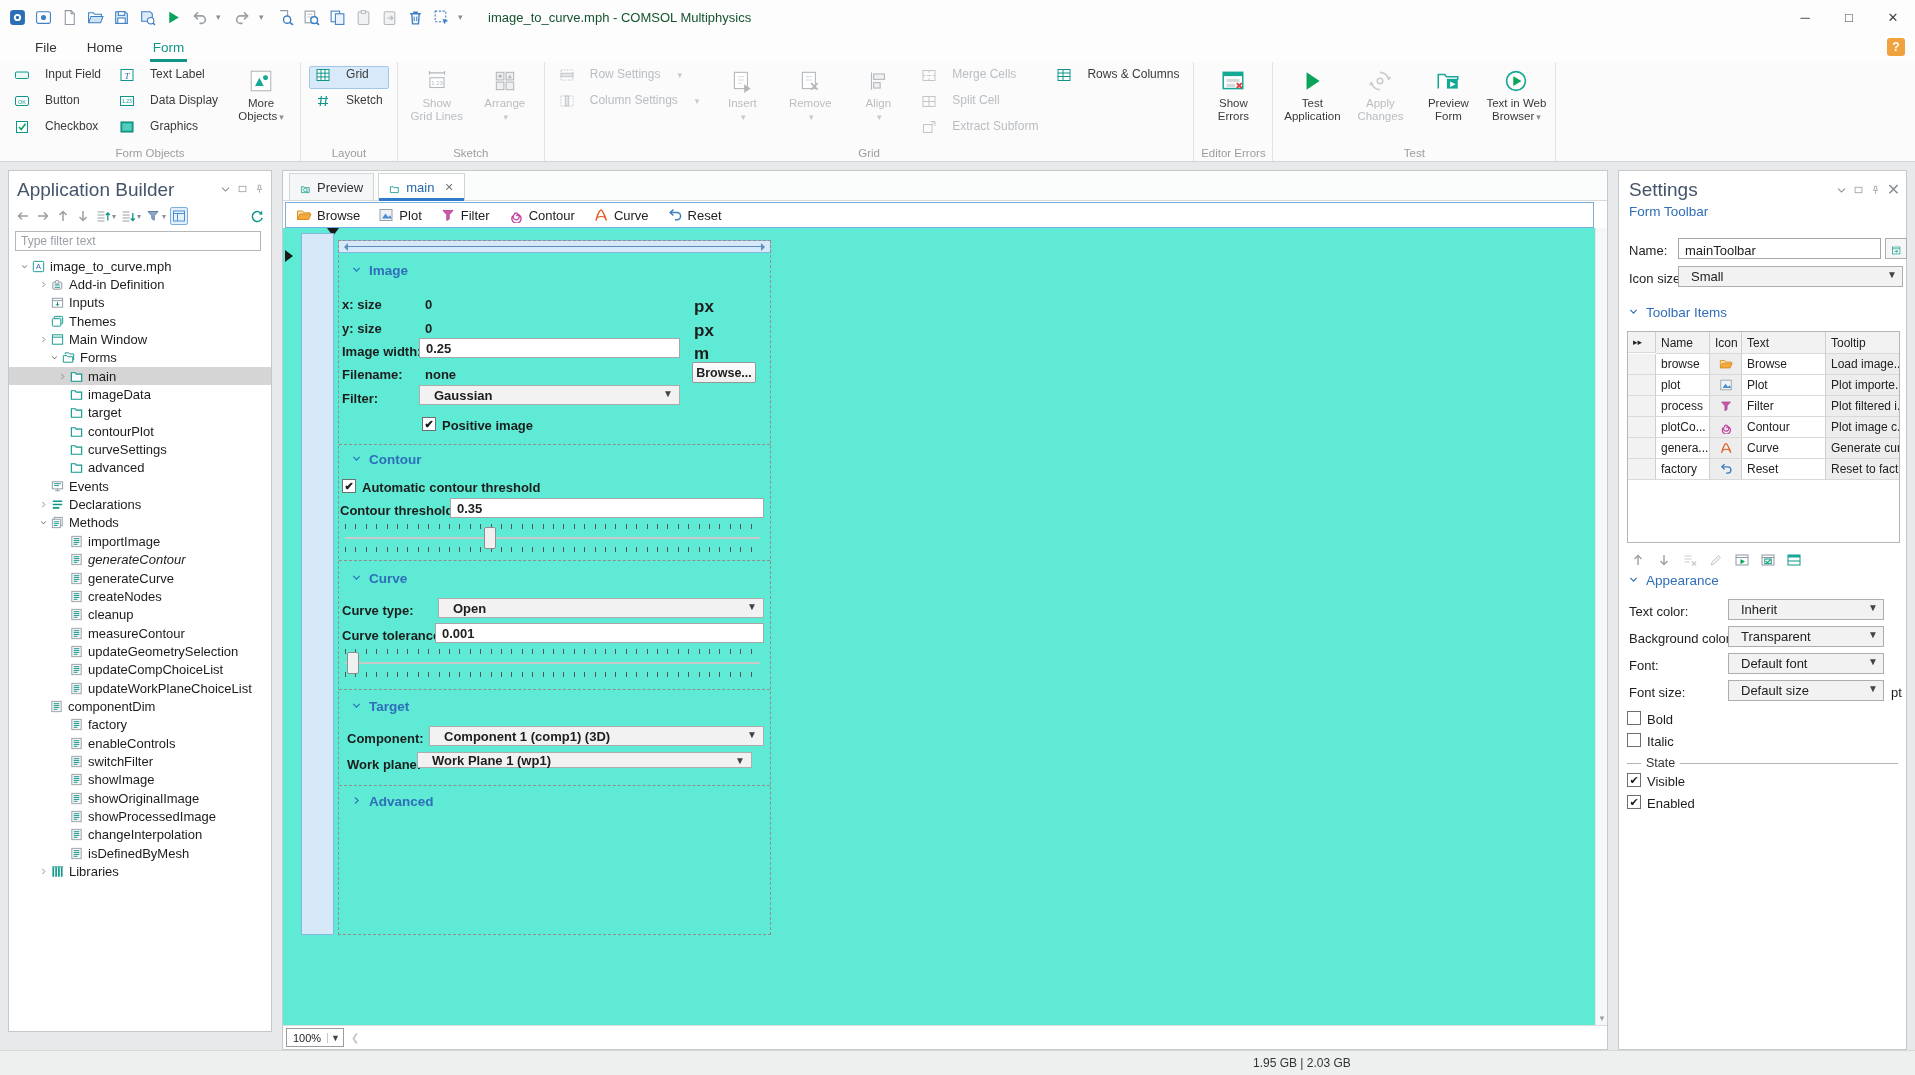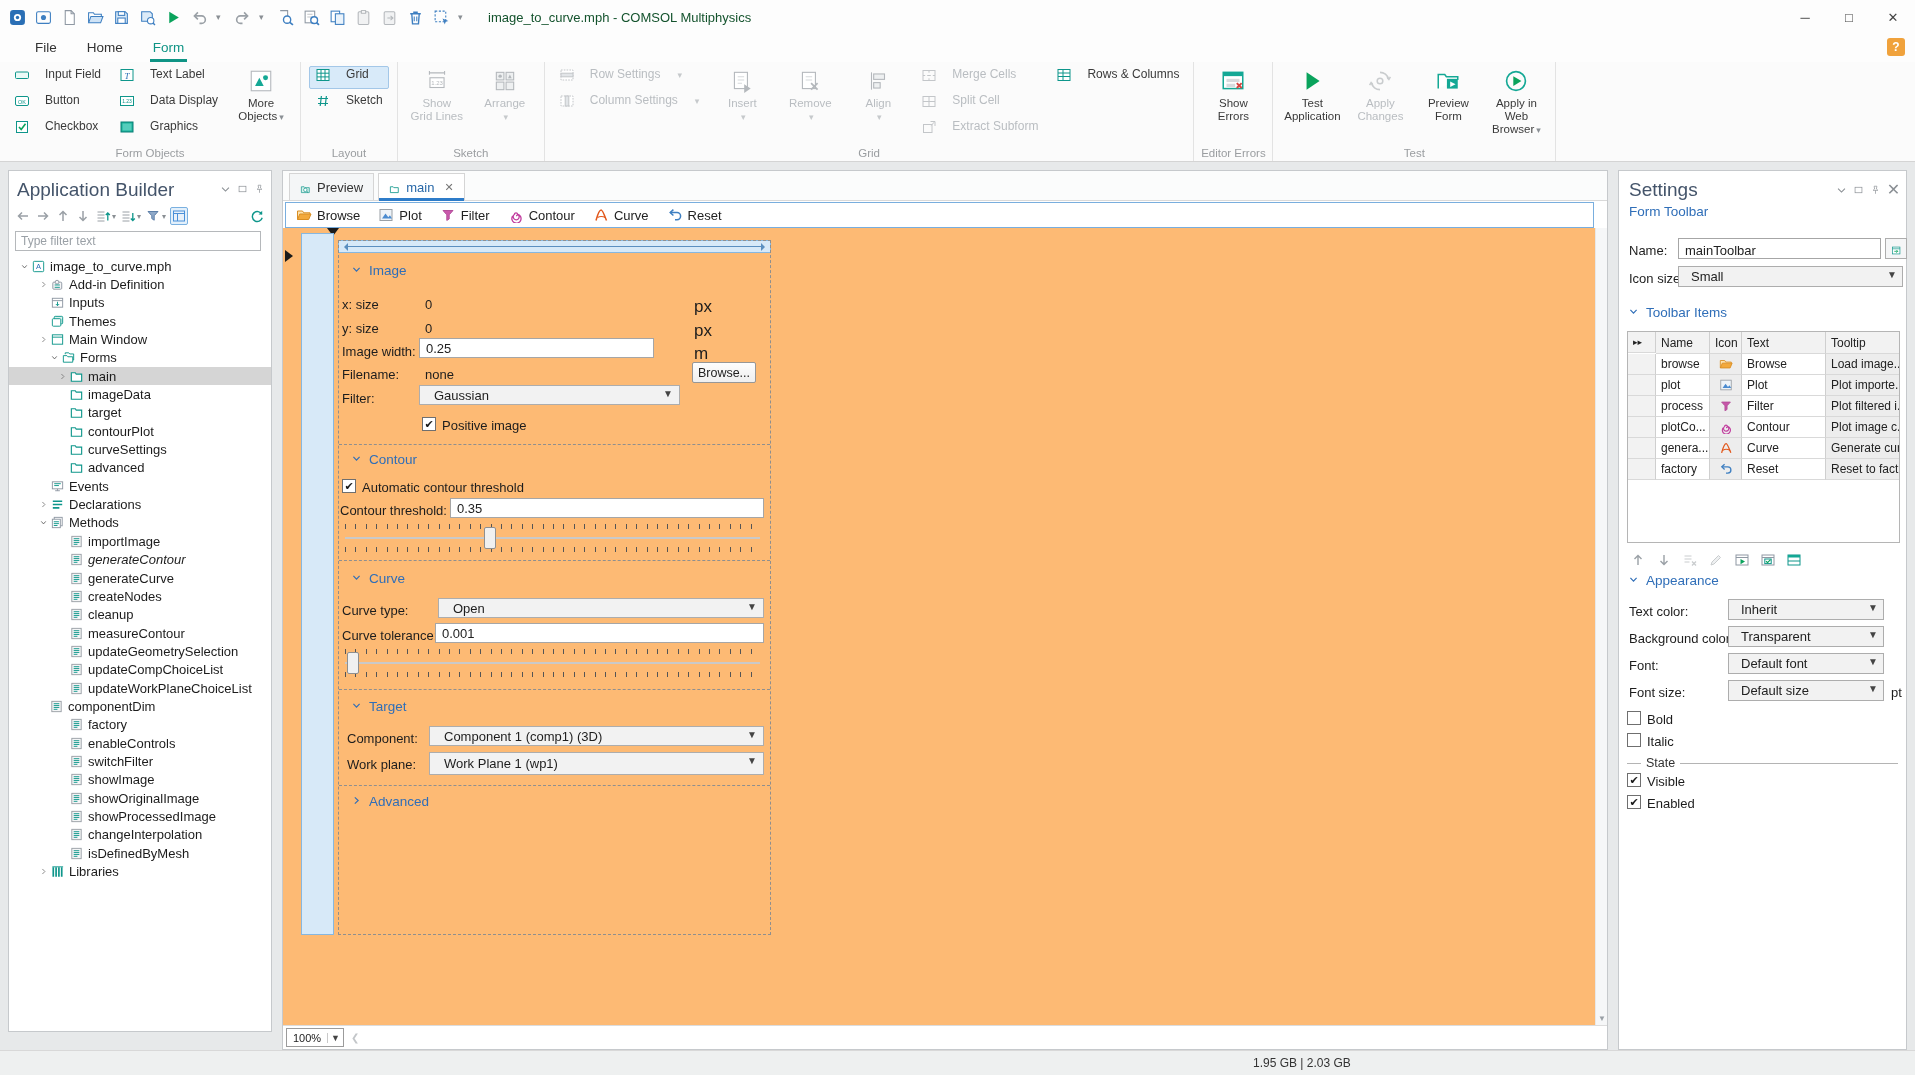--- a/index.html
+++ b/index.html
@@ -70,21 +70,21 @@
   
   .tabstrip{position:absolute;top:0;left:0;right:0;height:30px;background:#fbfcfc;border-bottom:1px solid #d9d9d9;display:flex;align-items:flex-end;padding-left:6px;gap:4px;}
   .etab{display:flex;align-items:center;gap:6px;height:27px;padding:0 10px;font-size:13px;border:1px solid #d5d5d5;border-bottom:none;background:#f4f6f7;color:#333;position:relative;}
   .etab svg{width:15px;height:15px;}
   .etab.active{background:#fff;color:#2868a8;}
   .etab.active::after{content:"";position:absolute;left:0;right:0;bottom:-1px;height:3px;background:#2e7cc9;}
   .etab .close{color:#777;font-size:11px;margin-left:4px;}
   .ftoolbar{position:absolute;top:31px;left:2px;right:13px;height:26px;border:1px solid #79aede;background:#fff;display:flex;align-items:center;gap:18px;padding-left:10px;font-size:13px;color:#222;}
   .ft-item{display:flex;align-items:center;gap:5px;}
   .ft-item svg{width:16px;height:16px;}
-  .canvas{position:absolute;top:57px;left:0;right:0;bottom:24px;background:#fdba74;overflow:hidden;}
+  .canvas{position:absolute;top:57px;left:0;right:0;bottom:24px;background:#5eead4;overflow:hidden;font-weight:bold;}
   .vscroll{position:absolute;top:0;right:0;bottom:0;width:12px;background:#f6f7f8;border-left:1px solid #e8e8e8;}
   .vscroll .vs-arrow{position:absolute;bottom:2px;left:2px;color:#9aa0a6;font-size:8px;}
   .col-strip{position:absolute;left:18px;top:5px;width:33px;height:702px;background:#d7e9f8;border:1px solid #86b7e0;}
   .handle-bar{position:absolute;left:55px;top:12px;width:433px;height:13px;background:#d7e9f8;border:1px solid #86b7e0;}
   .handle-bar::before{content:"";position:absolute;left:8px;right:8px;top:5px;height:1px;background:#5b8fc0;}
   .handle-bar .ah{position:absolute;top:2px;width:0;height:0;border:4px solid transparent;}
   .handle-bar .ah.l{left:1px;border-right-color:#5b8fc0;}
   .handle-bar .ah.r{right:1px;border-left-color:#5b8fc0;}
   .marker-down{position:absolute;left:44px;top:0;width:0;height:0;border:6px solid transparent;border-top:8px solid #1a1a1a;}
   .marker-right{position:absolute;left:2px;top:22px;width:0;height:0;border:6px solid transparent;border-left:8px solid #1a1a1a;}
@@ -538,21 +538,21 @@
           <span>Preview</span>
           <span>Form</span>
         </div>
         <div class="rbn-large">
           <span style="display: flex;">
             <svg viewBox="0 0 24 24" width="100%" height="100%">
               <circle cx="12" cy="12" r="8.7" fill="none" stroke="#14a895" stroke-width="1.5"></circle>
               <path d="M9.5 7.5 L17 12 L9.5 16.5z" fill="#0aa35c"></path>
             </svg>
           </span>
-          <span>Apply in Web</span>
+          <span>Text in Web</span>
           <span>Browser<span class="dd-caret"></span></span>
         </div>
         <div class="rgroup-label">Test</div>
       </div>
     </section>
 
   <aside class="panel left">
     <div class="ab-head">
       <div class="ab-title">Application Builder</div>
       <div class="panel-mini">
@@ -1049,21 +1049,21 @@
             </span>
           <span>Image</span>
         </div>
         <div class="flabel" style="left:3px;top:56px">x: size</div>
         <div class="fvalue" style="left:86px;top:56px">0</div>
         <div class="funit" style="left:355px;top:56px">px</div>
         <div class="flabel" style="left:3px;top:80px">y: size</div>
         <div class="fvalue" style="left:86px;top:80px">0</div>
         <div class="funit" style="left:355px;top:80px">px</div>
         <div class="flabel" style="left:3px;top:103px">Image width:</div>
-        <div class="finput" style="left:80px;top:97px;width:235px;height:20px">
+        <div class="finput" style="left:80px;top:97px;width:261px;height:20px">
             <span>0.25</span>
           </div>
         <div class="funit" style="left:355px;top:103px">m</div>
         <div class="flabel" style="left:3px;top:126px">Filename:</div>
         <div class="fvalue" style="left:86px;top:126px">none</div>
         <div class="fbutton" style="left:353px;top:121px;width:64px;height:21px">Browse...</div>
         <div class="flabel" style="left:3px;top:150px">Filter:</div>
         <div class="fdrop" style="left:80px;top:144px;width:261px;height:20px">
             <span>Gaussian</span>
             <span class="dc">▼</span>
@@ -1129,21 +1129,21 @@
               </svg>
             </span>
           <span>Target</span>
         </div>
         <div class="flabel" style="left:8px;top:490px">Component:</div>
         <div class="fdrop" style="left:90px;top:485px;width:335px;height:20px">
             <span>Component 1 (comp1) (3D)</span>
             <span class="dc">▼</span>
           </div>
         <div class="flabel" style="left:8px;top:516px">Work plane:</div>
-        <div class="fdrop" style="left:90px;top:511px;width:335px;height:23px">
+        <div class="fdrop" style="left:78px;top:511px;width:335px;height:16px">
             <span>Work Plane 1 (wp1)</span>
             <span class="dc">▼</span>
           </div>
 
         <div class="fsep" style="top:544px"></div>
 
         <div class="sec-head" style="left:13px;top:553px">
           <span style="display: flex; width: 11px; height: 11px;">
               <svg viewBox="0 0 16 16" width="100%" height="100%">
                 <path fill="none" d="M5 2.5 L11 8 L5 13.5" stroke="#2f6eb8" stroke-width="2"></path>

